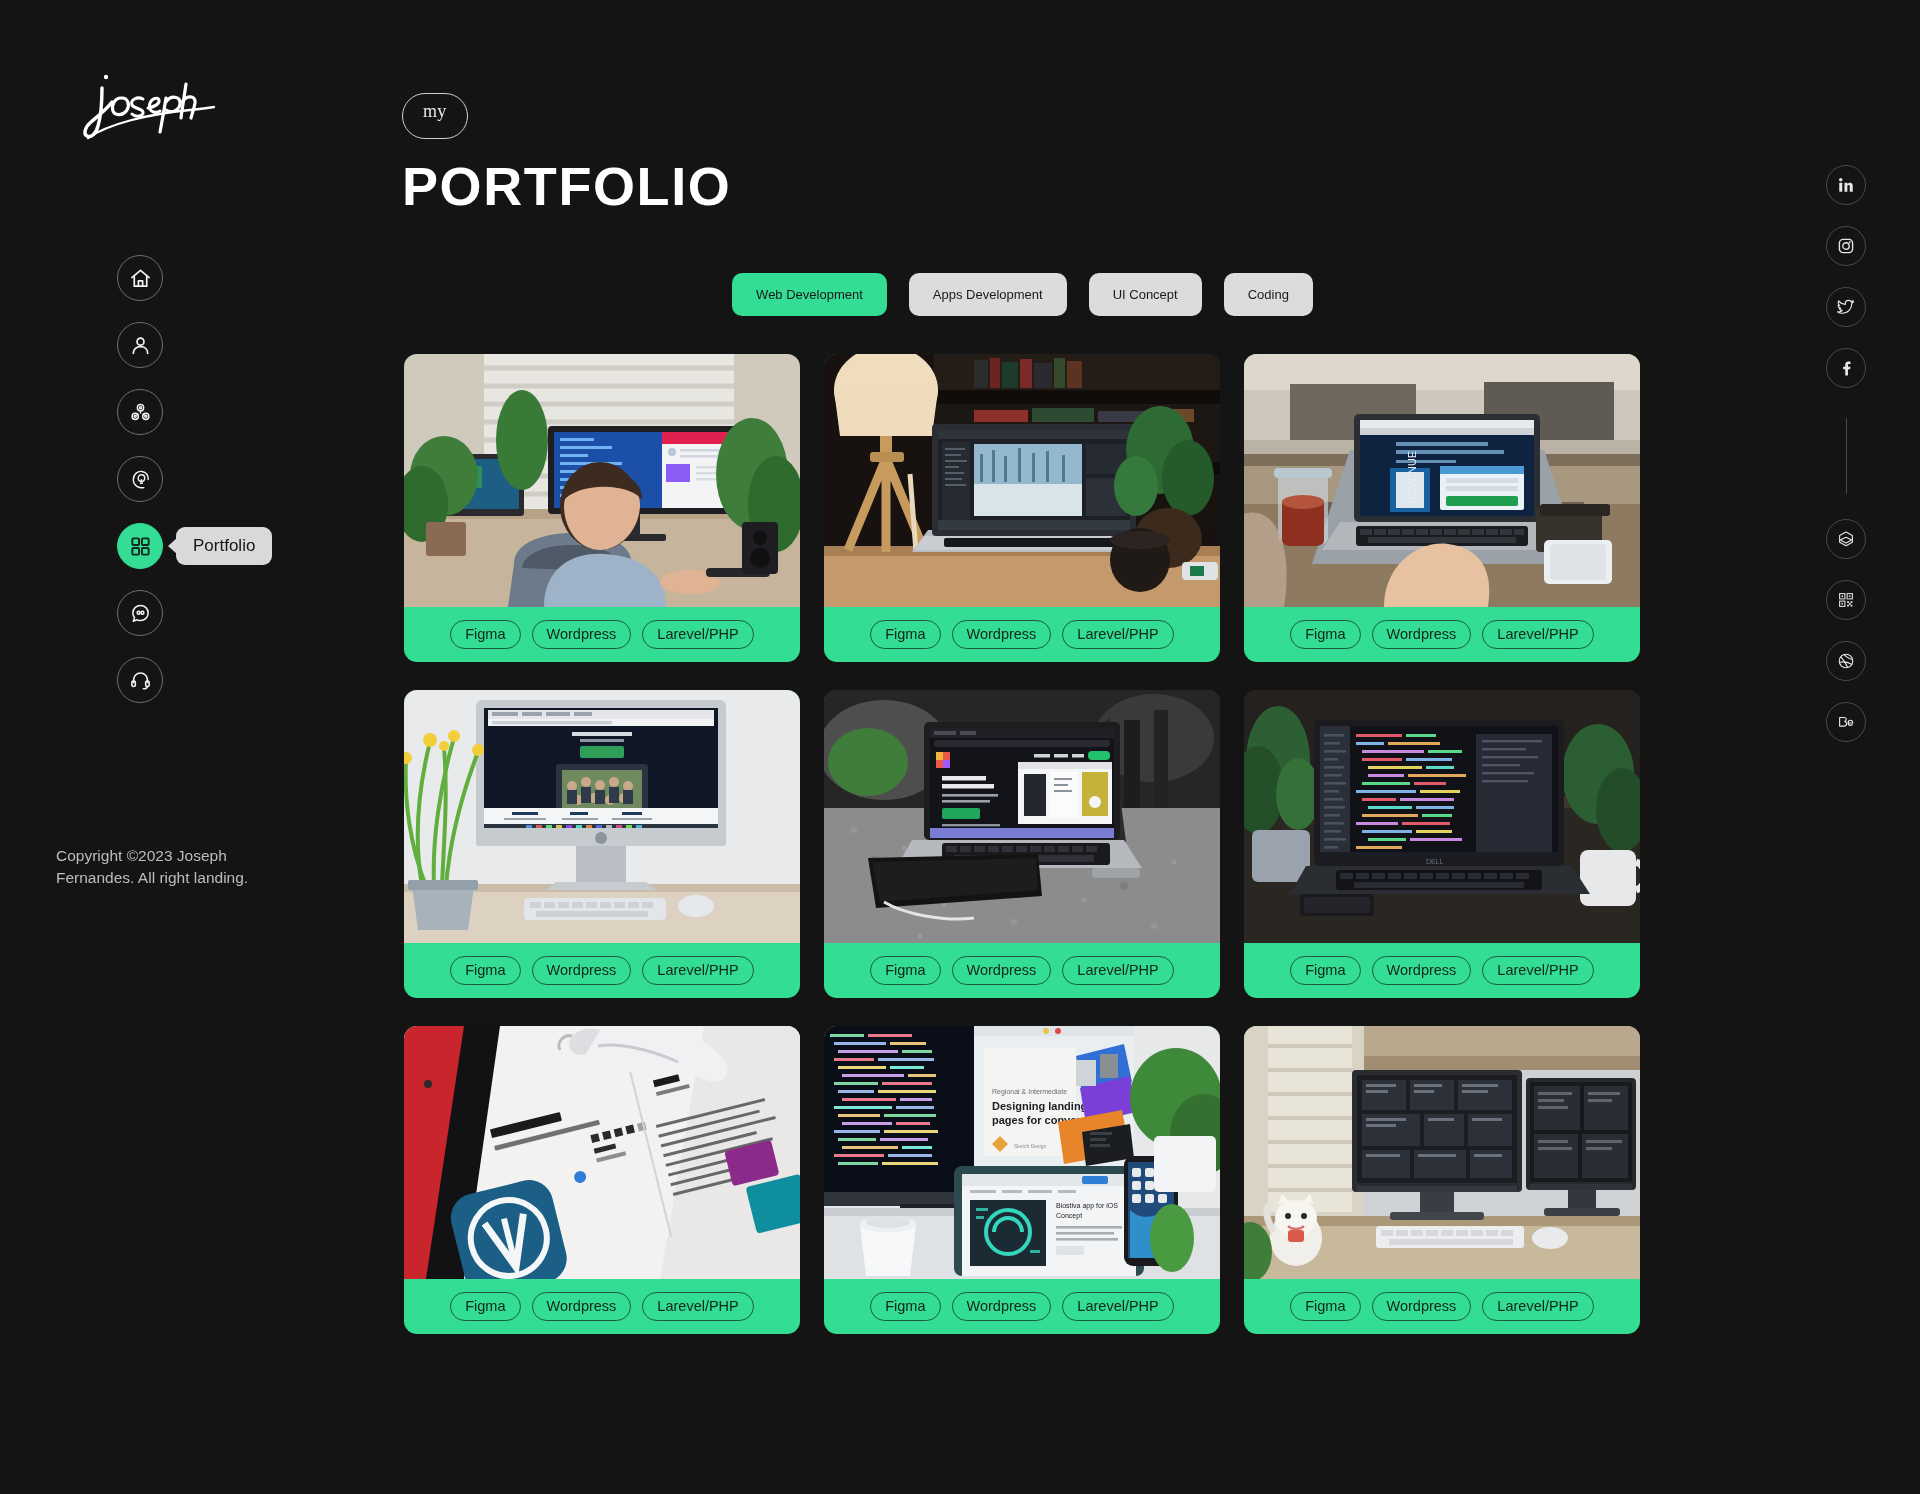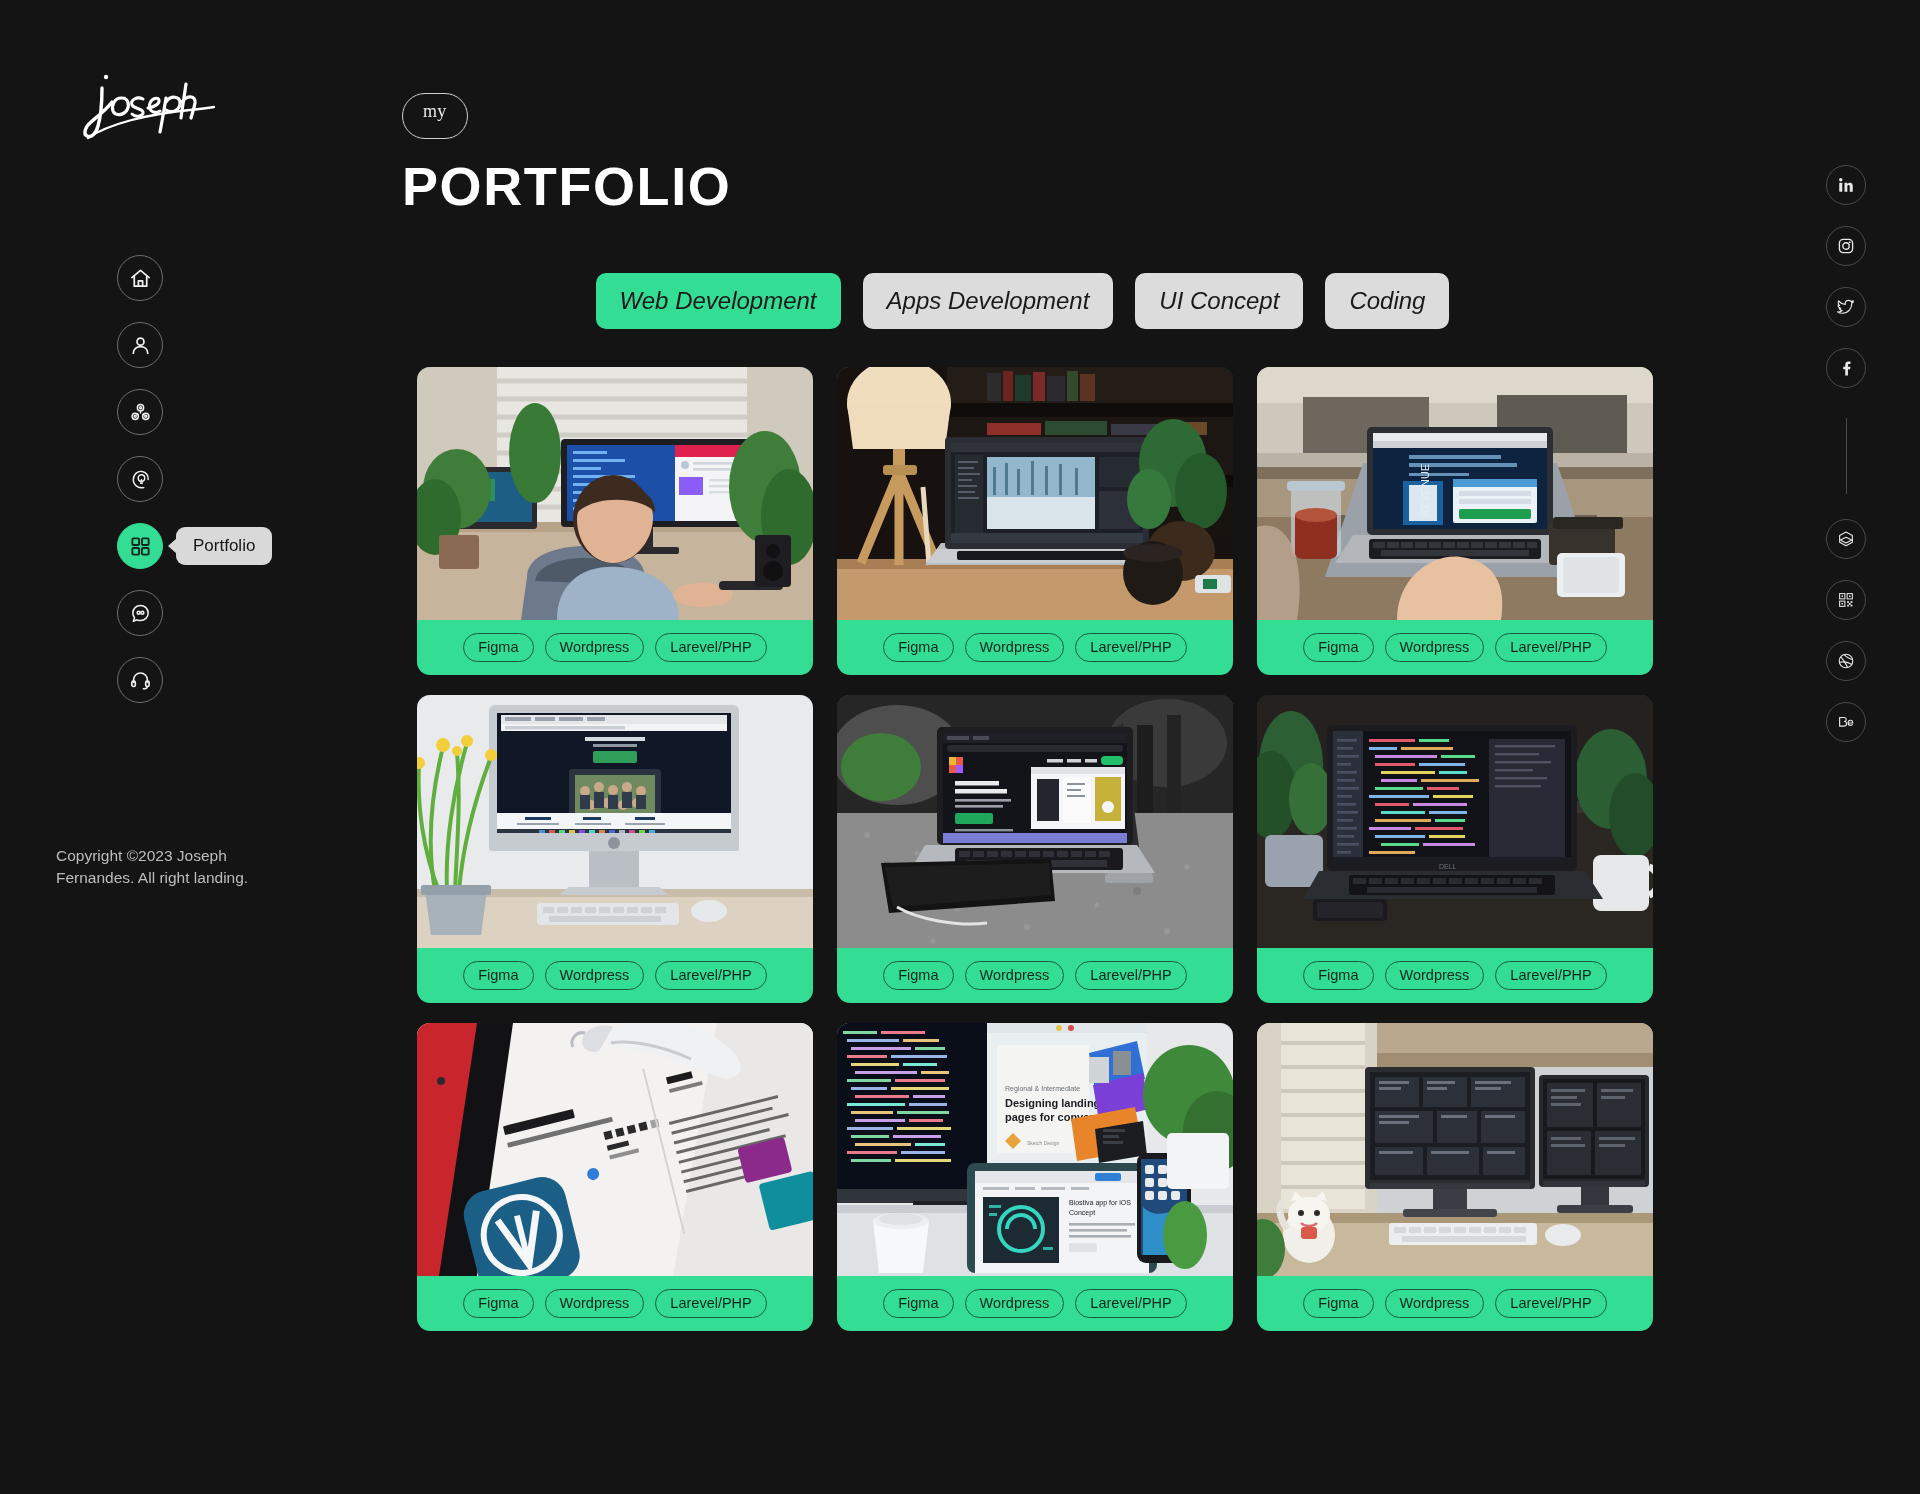--- a/index.html
+++ b/index.html
@@ -134,37 +134,36 @@
     margin-top: 56px;
     display: flex;
     justify-content: center;
     gap: 22px;
     padding-right: 105px;
   }
 
   .filter {
     background: #dcdcdc;
     color: #1a1a1a;
-    font-size: 24px;
+    font-size: 13px;
     border: none;
     border-radius: 10px;
     padding: 14px 24px;
     cursor: pointer;
     font-family: "Liberation Sans", sans-serif;
     white-space: nowrap;
-    font-style: italic;
   }
   .filter.active { background: #33dd94; }
 
   .grid {
     margin-top: 38px;
-    margin-left: 17px;
+    margin-left: 4px;
     display: grid;
     grid-template-columns: repeat(3, 396px);
-    gap: 20px 24px;
+    gap: 28px 24px;
     width: 1236px;
   }
 
   .card {
     border-radius: 13px;
     overflow: hidden;
     background: #33dd94;
     cursor: pointer;
   }
 

